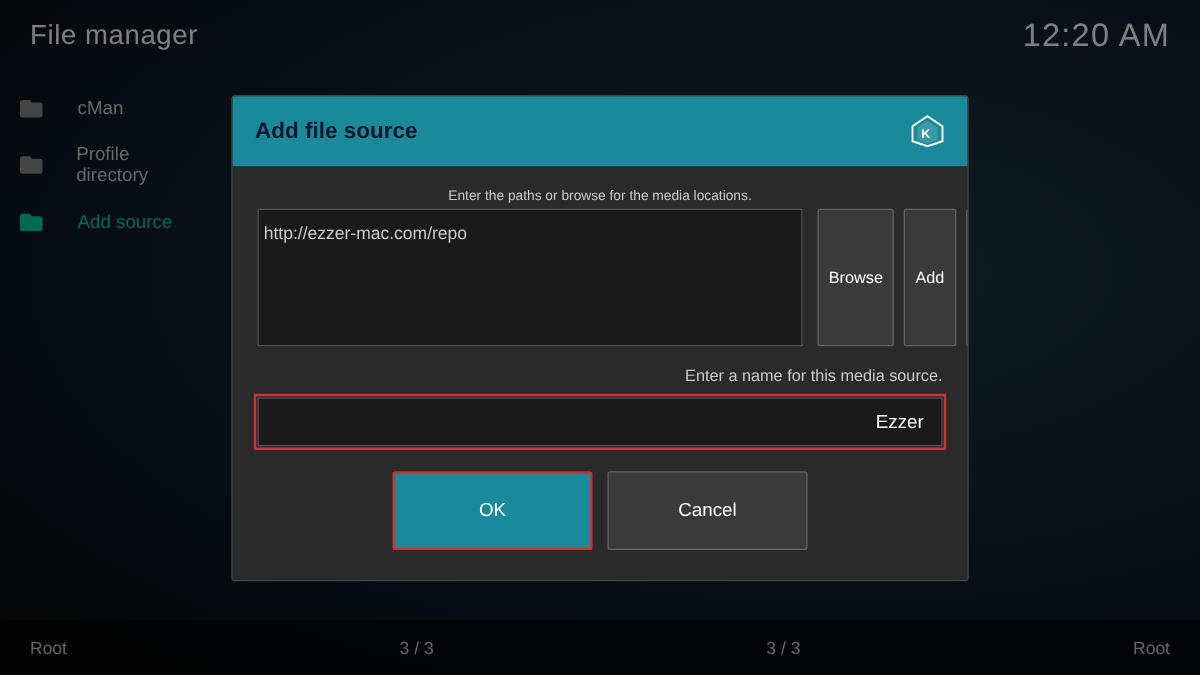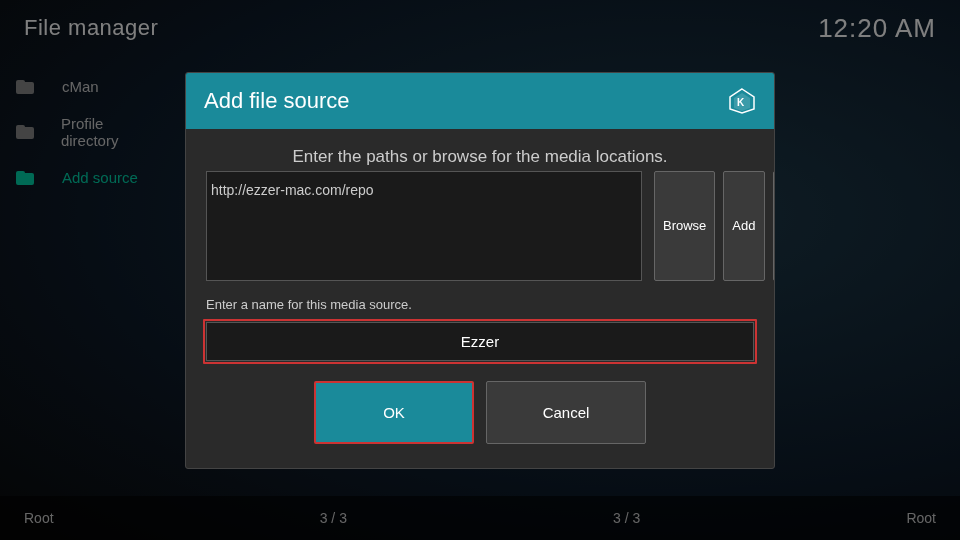--- a/index.html
+++ b/index.html
@@ -153,37 +153,37 @@
 
     .modal-header {
       background: #1a8a9a;
       padding: 14px 18px;
       display: flex;
       align-items: center;
       justify-content: space-between;
     }
 
     .modal-header-title {
-      font-size: 22px;
-      font-weight: 400;
-      color: #ffffff;
+      font-size: 18px;
+      font-weight: 700;
+      color: #0f172a;
     }
 
     .kodi-logo {
       width: 28px;
       height: 28px;
     }
 
     .modal-body {
       padding: 18px 20px;
     }
 
     .modal-subtitle {
       text-align: center;
-      font-size: 17px;
+      font-size: 11px;
       color: #cccccc;
       margin-bottom: 4px;
     }
 
     .source-row {
       display: flex;
       gap: 12px;
       margin-bottom: 16px;
     }
 
@@ -223,39 +223,39 @@
     .source-btn.disabled {
       color: #666;
       cursor: default;
     }
 
     .name-section {
       margin-top: 4px;
     }
 
     .name-label {
-      text-align: left;
+      text-align: right;
       font-size: 13px;
       color: #cccccc;
       margin-bottom: 10px;
     }
 
     .name-input-container {
       position: relative;
       margin-bottom: 20px;
     }
 
     .name-input {
       width: 100%;
       background: #1a1a1a;
       border: 1px solid #555;
       color: #ffffff;
       padding: 10px 14px;
       font-size: 15px;
-      text-align: center;
+      text-align: right;
       outline: none;
     }
 
     .name-input-highlight {
       position: absolute;
       inset: -3px;
       border: 2px solid #cc3333;
       pointer-events: none;
       border-radius: 1px;
     }

